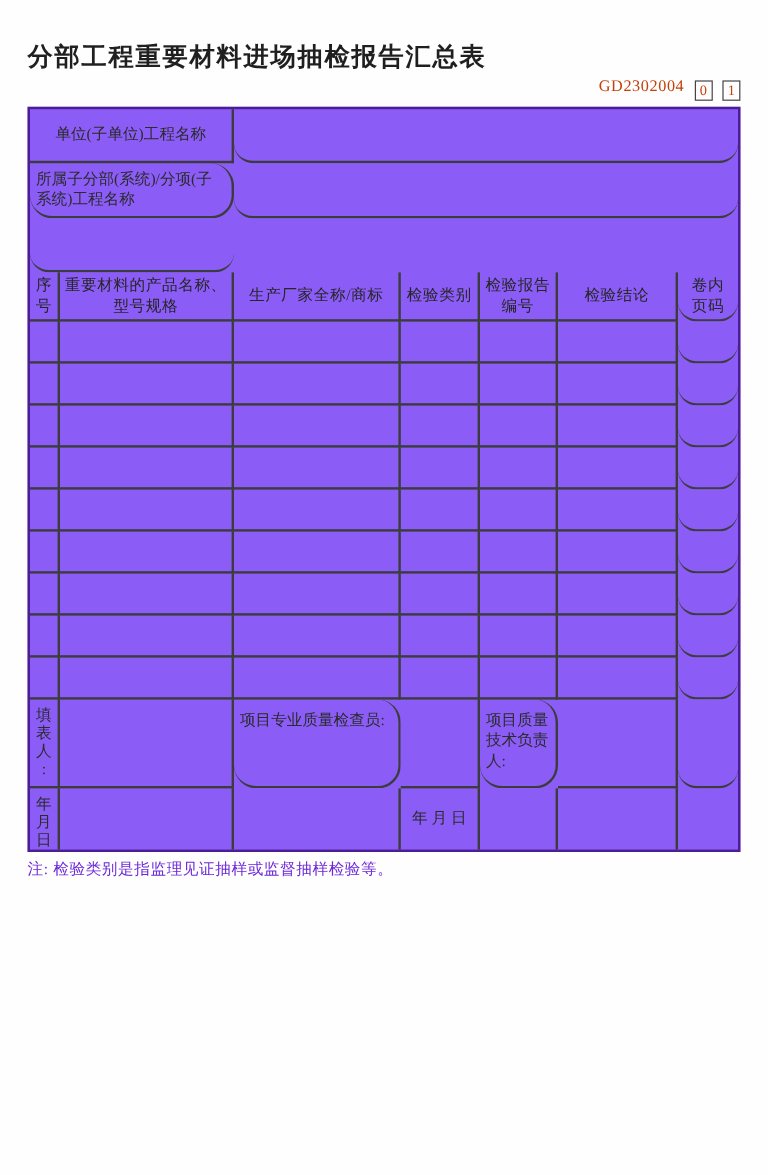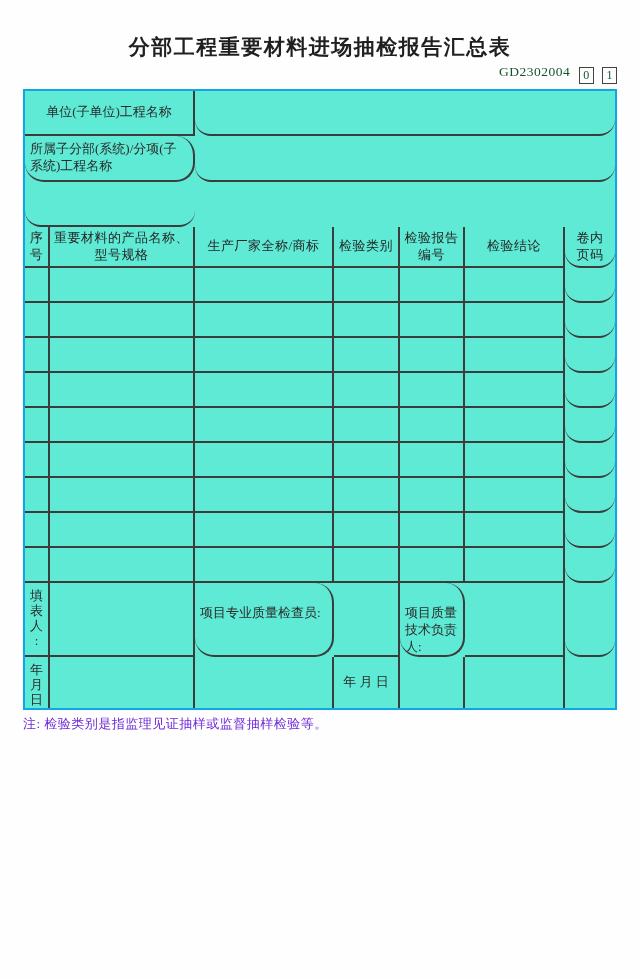--- a/index.html
+++ b/index.html
@@ -13,50 +13,50 @@
   }
   .page {
     width: 640px;
     min-height: 979px;
     background: #fefefe;
     padding: 34px 23px 0 23px;
   }
   .title {
     font-size: 21px;
     font-weight: bold;
-    text-align: center;
+    text-align: left;
     letter-spacing: 1.5px;
     color: #1f1f1f;
     line-height: 26px;
   }
   .code-line {
     text-align: right;
     margin-top: 4px;
     margin-bottom: 5px;
     height: 20px;
     font-size: 13.5px;
-    color: #14532d;
+    color: #c2410c;
   }
   .code-text { letter-spacing: 0.5px; }
   .code-box {
     display: inline-block;
     width: 15px;
     height: 17px;
     border: 1.5px solid #444444;
     font-size: 12px;
     line-height: 14px;
     text-align: center;
     vertical-align: -3px;
     margin-left: 5px;
     background: #fdfdfd;
   }
   .form-frame {
     width: 594px;
-    border: 2px solid #0ea5e9;
-    background: #5eead4;
+    border: 2px solid #4c1d95;
+    background: #8b5cf6;
   }
   
   .info-grid {
     display: grid;
     grid-template-columns: 94px 76px 1fr;
     grid-template-rows: 45px 46px 45px;
   }
   
   .main-grid {
     display: grid;
@@ -80,21 +80,21 @@
   .left-align {
     justify-content: flex-start;
     text-align: left;
     padding-left: 5px;
     padding-right: 4px;
     border-radius: 19px;
   }
   .pre { white-space: pre-line; }
   .top-align {
     align-items: flex-start;
-    padding-top: 22px;
+    padding-top: 9px;
   }
   .vtext {
     line-height: 1.15;
     padding-top: 6px;
     padding-bottom: 4px;
     align-items: flex-start;
   }
   .header-cell { letter-spacing: 0.5px; color: #262626; }
   .note {
     font-size: 13px;

